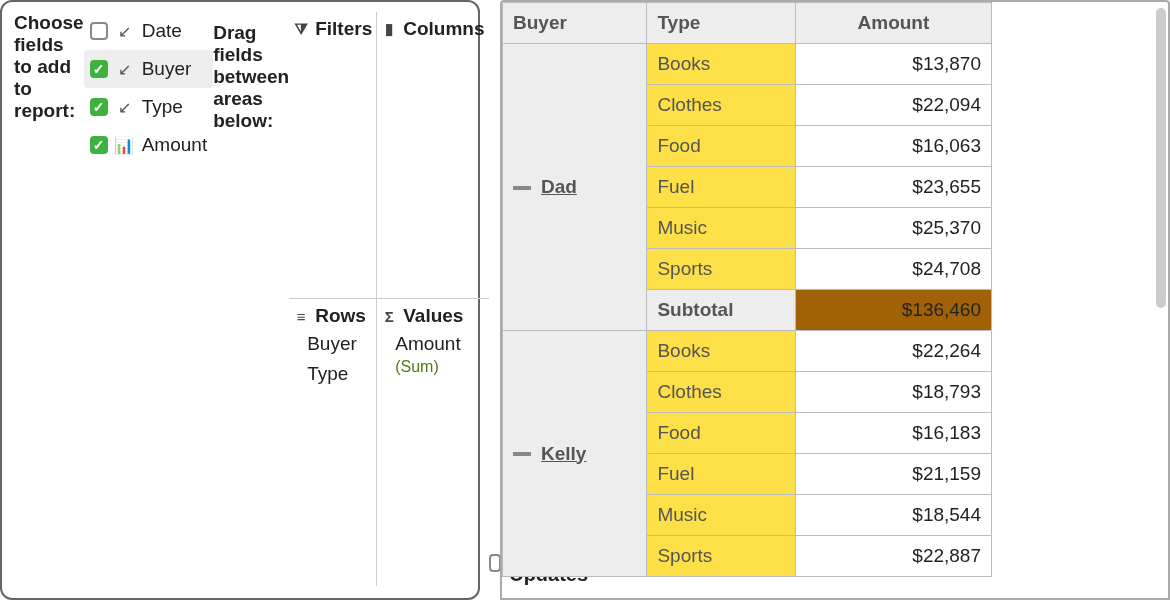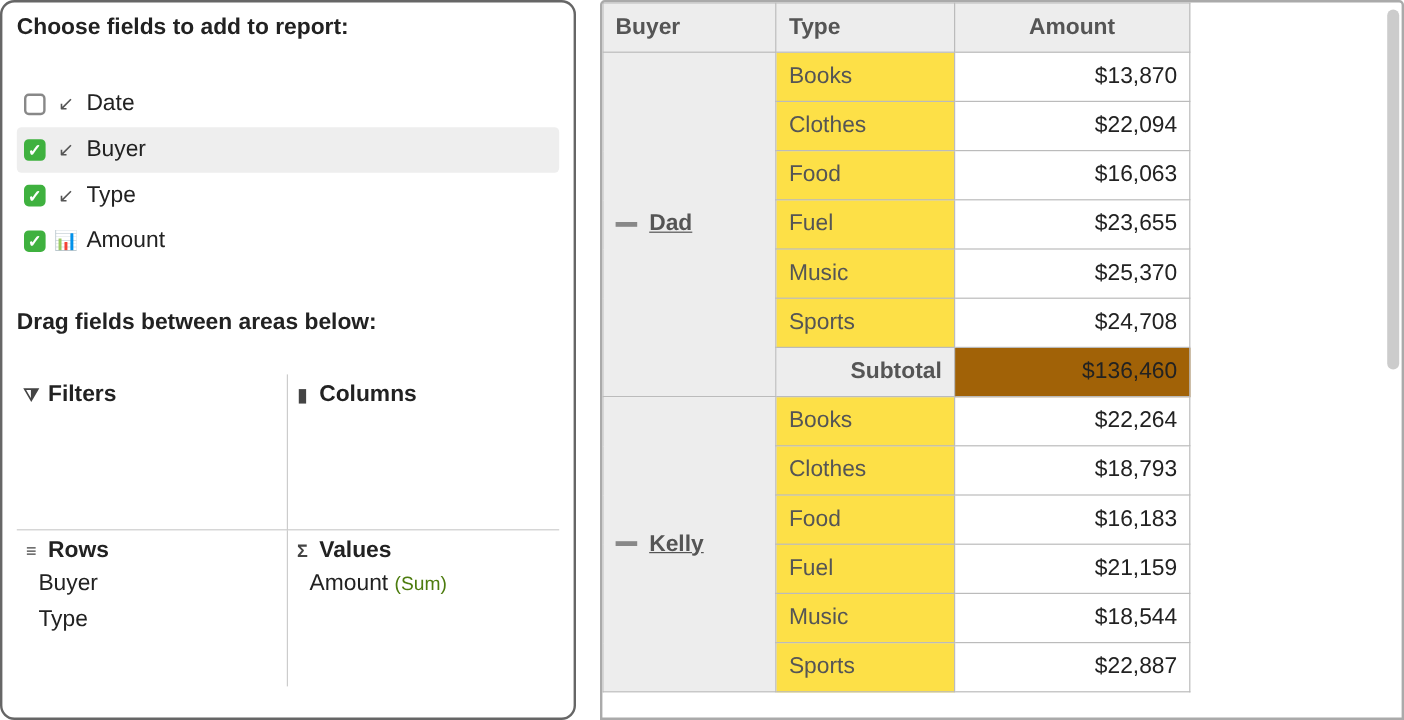--- a/index.html
+++ b/index.html
@@ -4,23 +4,21 @@
 <style>
 * { box-sizing: border-box; margin: 0; padding: 0; }
 body { font-family: -apple-system, BlinkMacSystemFont, "Segoe UI", Helvetica, Arial, sans-serif; font-size: 17px; color: #222; background: #fff; }
 .app { display: flex; gap: 20px; padding: 0; width: 1170px; height: 600px; }
 .panel-left {
   width: 480px;
   border: 2px solid #666;
   border-radius: 12px;
   padding: 10px 12px 12px 12px;
   display: flex;
-  flex-direction: column;
   position: relative;
-  gap: 28px;
 }
 .panel-header { font-weight: 700; font-size: 19px; margin-bottom: 6px; }
 .field-list { display: flex; flex-direction: column; }
 .field-item {
   display: flex;
   align-items: center;
   gap: 8px;
   padding: 8px 6px;
   border-radius: 4px;
   cursor: pointer;
@@ -87,21 +85,21 @@
 .rowgroup-head {
   background:#ededed; color:#555; font-weight:700; vertical-align:middle;
   position:relative;
   text-decoration:underline;
 }
 .collapse-icon {
   display:inline-block; width:18px; height:4px; background:#888; margin-right:10px; vertical-align:middle;
 }
 .type-cell { background:#fde047; color:#555; font-weight:400; text-align:left;}
 .amount-cell { text-align:right; font-variant-numeric: tabular-nums;}
-.subtotal-row td.type-cell { background:#ededed; font-weight:700;text-align:right;}
+.subtotal-row td.type-cell { background:#ededed; font-weight:700;}
 .subtotal-row td.amount-cell { background:#a16207; font-weight:400;padding-left:38px;}
 .scroll-thumb {
   position:absolute; right:2px; top:6px; width:10px; height:300px;
   background:#ccc; border-radius:6px;
 }
 </style>
 </head>
 <body>
 
 <div class="app">

